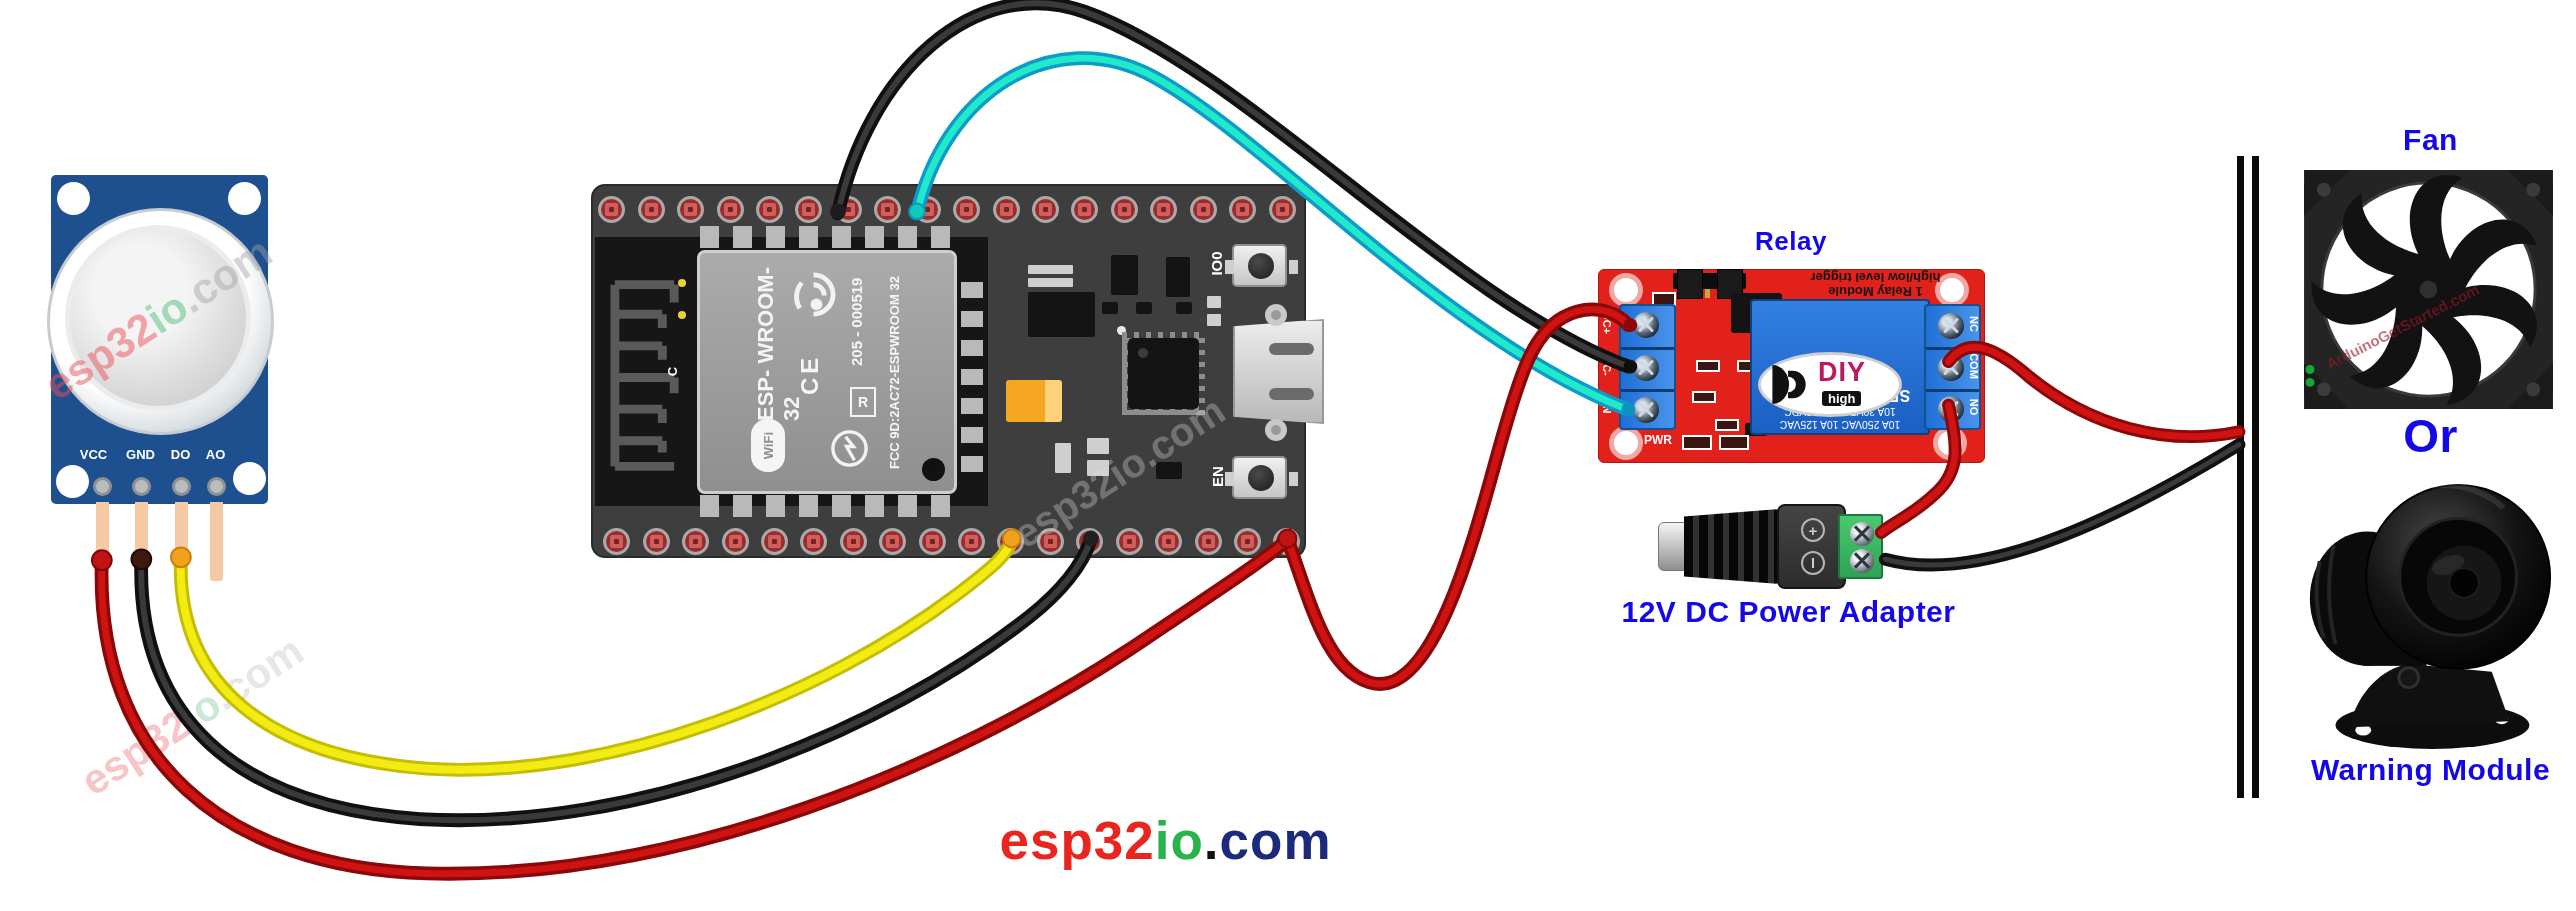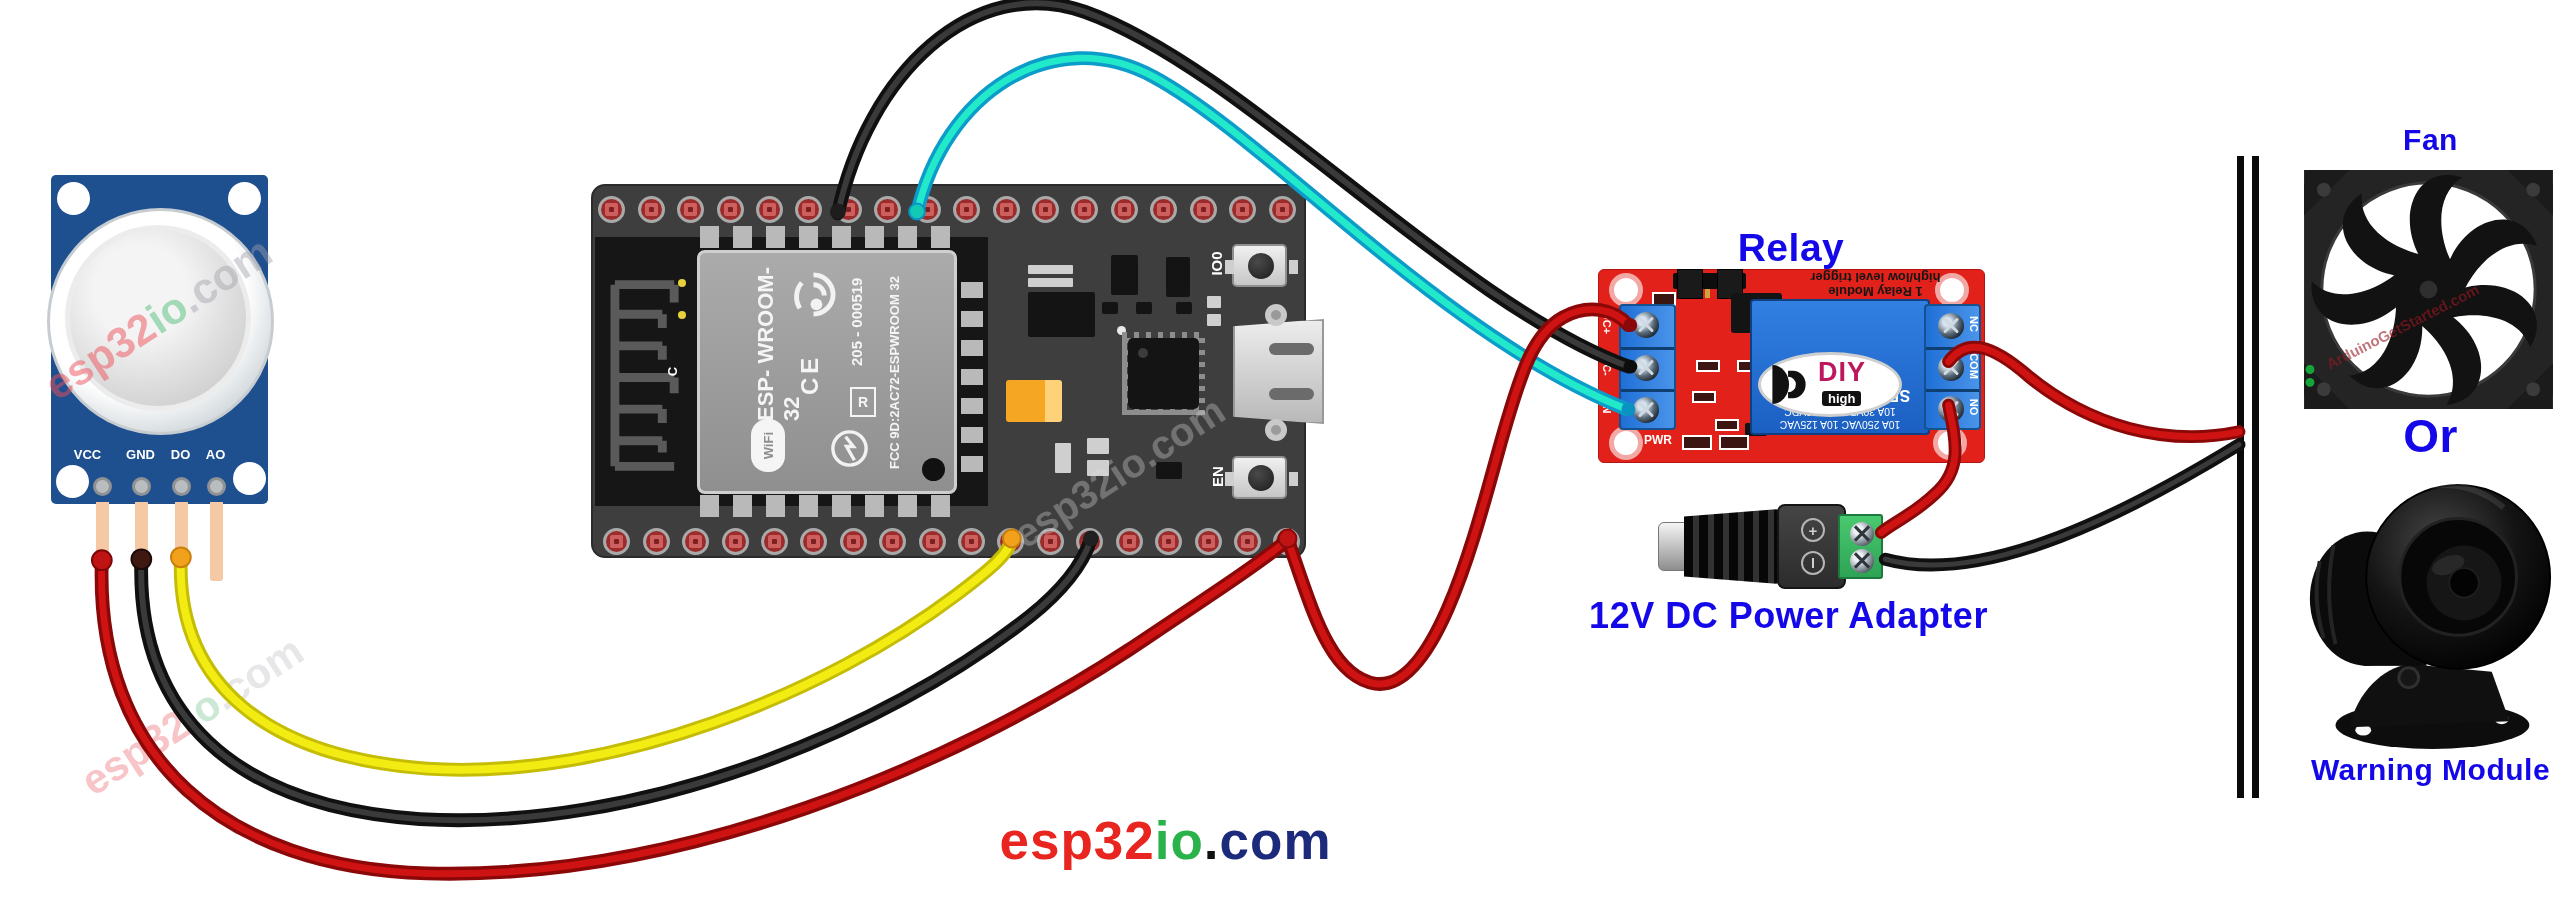--- a/index.html
+++ b/index.html
@@ -102,22 +102,22 @@
   svg{display:block;}
   #wires{position:absolute;left:0;top:0;z-index:5;pointer-events:none;}
   .w-out{fill:none;stroke-linecap:round;}
   .w-in{fill:none;stroke-linecap:round;}
 </style>
 </head>
 <body>
 
 <div id="canvas">
 
-  <div class="a blue-label" style="left:1692px;top:226px;width:198px;font-size:39px;">Relay</div>
-  <div class="a blue-label" style="left:1579px;top:595px;width:419px;font-size:36px;">12V DC Power Adapter</div>
+  <div class="a blue-label" style="left:1692px;top:226px;width:198px;font-size:26px;">Relay</div>
+  <div class="a blue-label" style="left:1579px;top:595px;width:419px;font-size:30px;">12V DC Power Adapter</div>
   <div class="a blue-label" style="left:2369px;top:123px;width:123px;font-size:30px;">Fan</div>
   <div class="a blue-label" style="left:2369px;top:409px;width:123px;font-size:46px;">Or</div>
   <div class="a blue-label" style="left:2300px;top:753px;width:261px;font-size:30px;">Warning Module</div>
 
   <div class="a logo" style="left:968px;top:810px;width:395px;">
     <span style="color:var(--logo-red)">esp32</span><span style="color:var(--logo-green)">io</span><span style="color:#111">.</span><span style="color:var(--logo-navy)">com</span>
   </div>
 
   <div class="wm" style="left:28px;top:294px;font-size:43px;z-index:3;">
     <span style="color:rgba(235,80,90,.5)">esp32</span><span style="color:rgba(80,190,120,.5)">io</span><span style="color:rgba(160,160,170,.45)">.com</span>
@@ -131,21 +131,21 @@
 
   <div>
     <div class="a mq2-pcb"></div>
     <div class="a mq2-hole" style="left:57px;top:182px;"></div>
     <div class="a mq2-hole" style="left:228px;top:182px;"></div>
     <div class="a mq2-hole" style="left:56px;top:465px;"></div>
     <div class="a mq2-hole" style="left:233px;top:462px;"></div>
     <div class="a mq2-sensor-outer"></div>
     <div class="a mq2-sensor-mesh"></div>
 
-    <div class="a mq2-pin-label" style="left:88px;text-align:center;">VCC</div>
+    <div class="a mq2-pin-label" style="left:94px;text-align:center;">VCC</div>
     <div class="a mq2-pin-label" style="left:141px;">GND</div>
     <div class="a mq2-pin-label" style="left:181px;">DO</div>
     <div class="a mq2-pin-label" style="left:216px;">AO</div>
 
     <div class="a mq2-pad" style="left:102px;"></div>
     <div class="a mq2-pad" style="left:141px;"></div>
     <div class="a mq2-pad" style="left:181px;"></div>
     <div class="a mq2-pad" style="left:216px;"></div>
 
     <div class="a mq2-leg" style="left:102px;height:57px;"></div>

